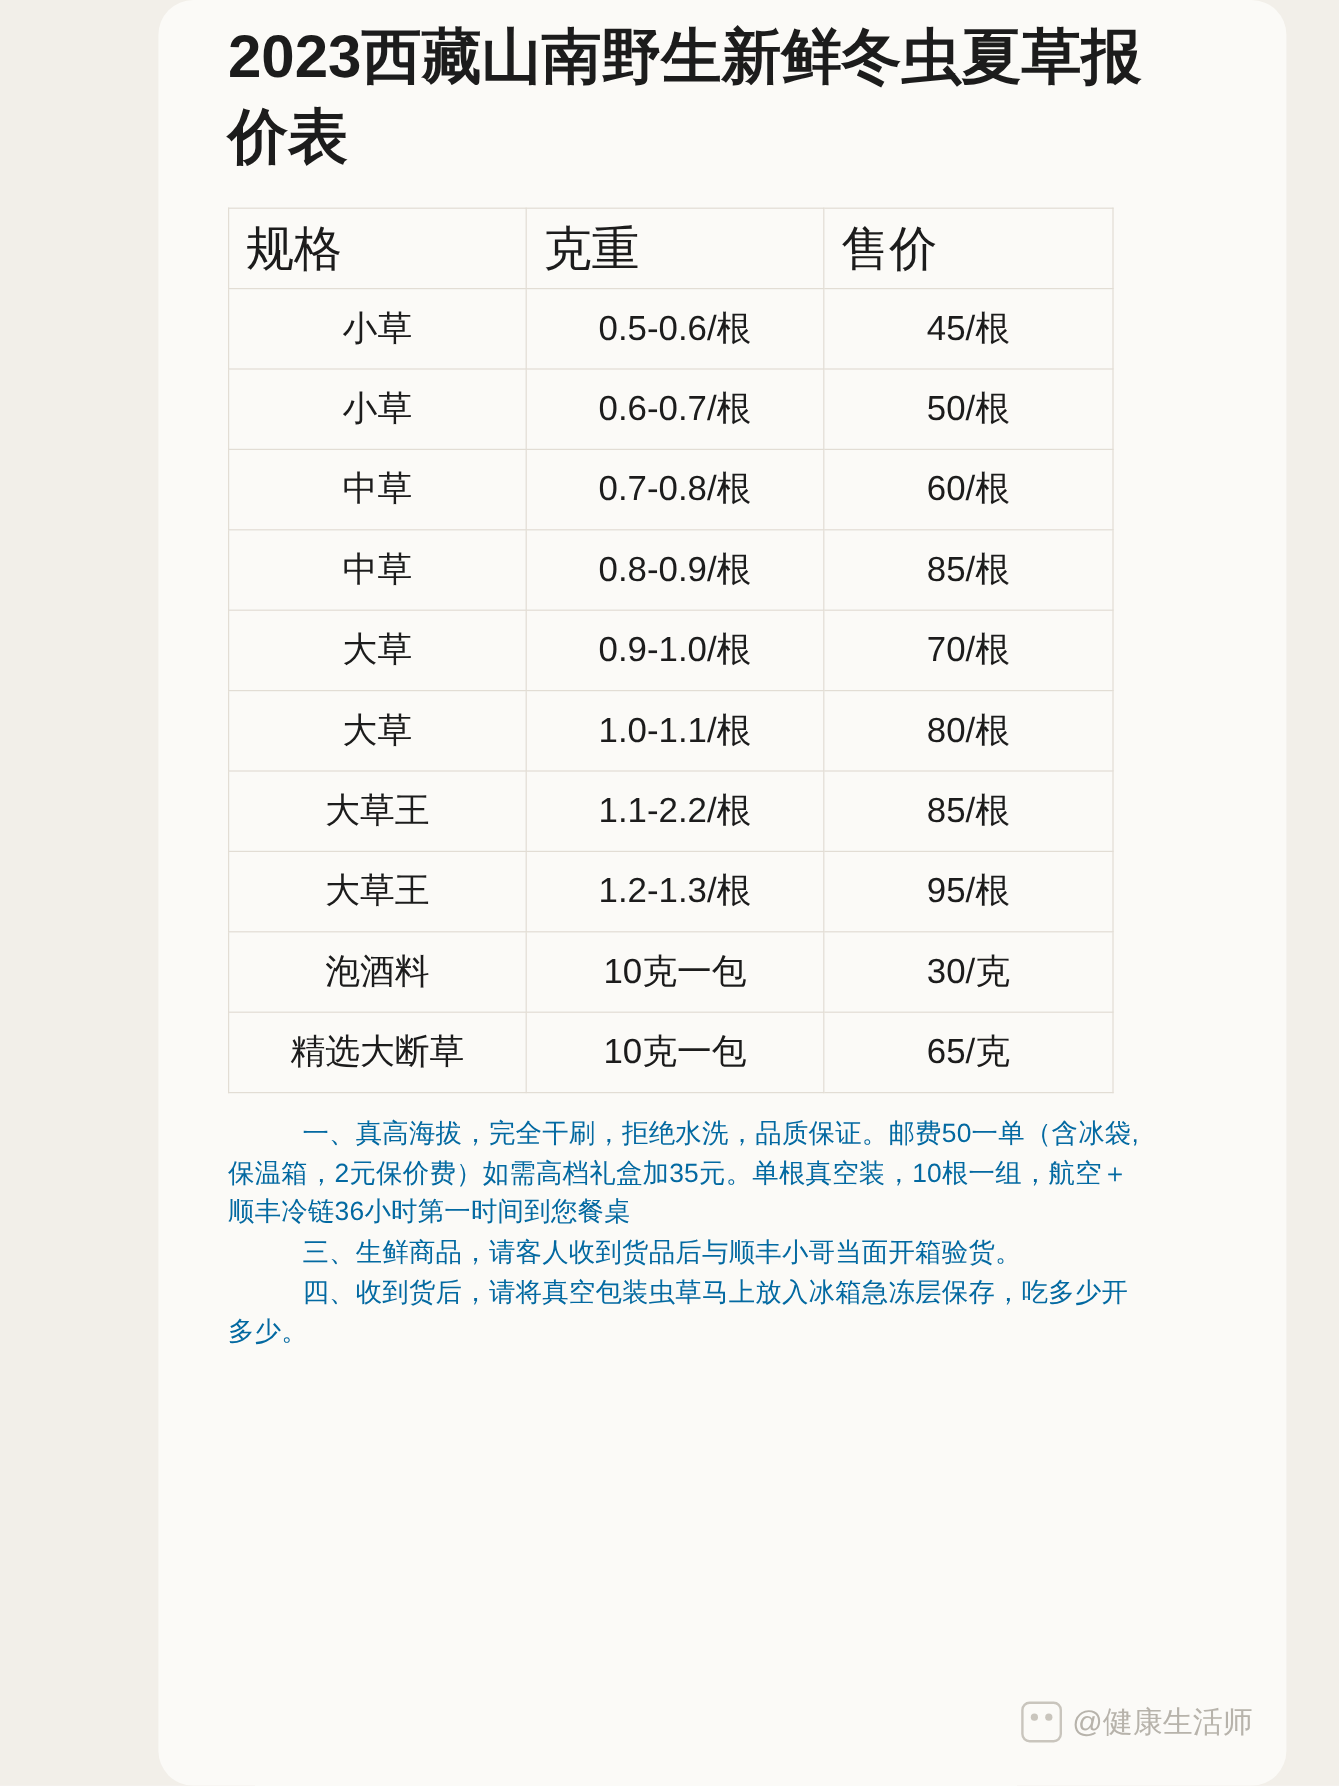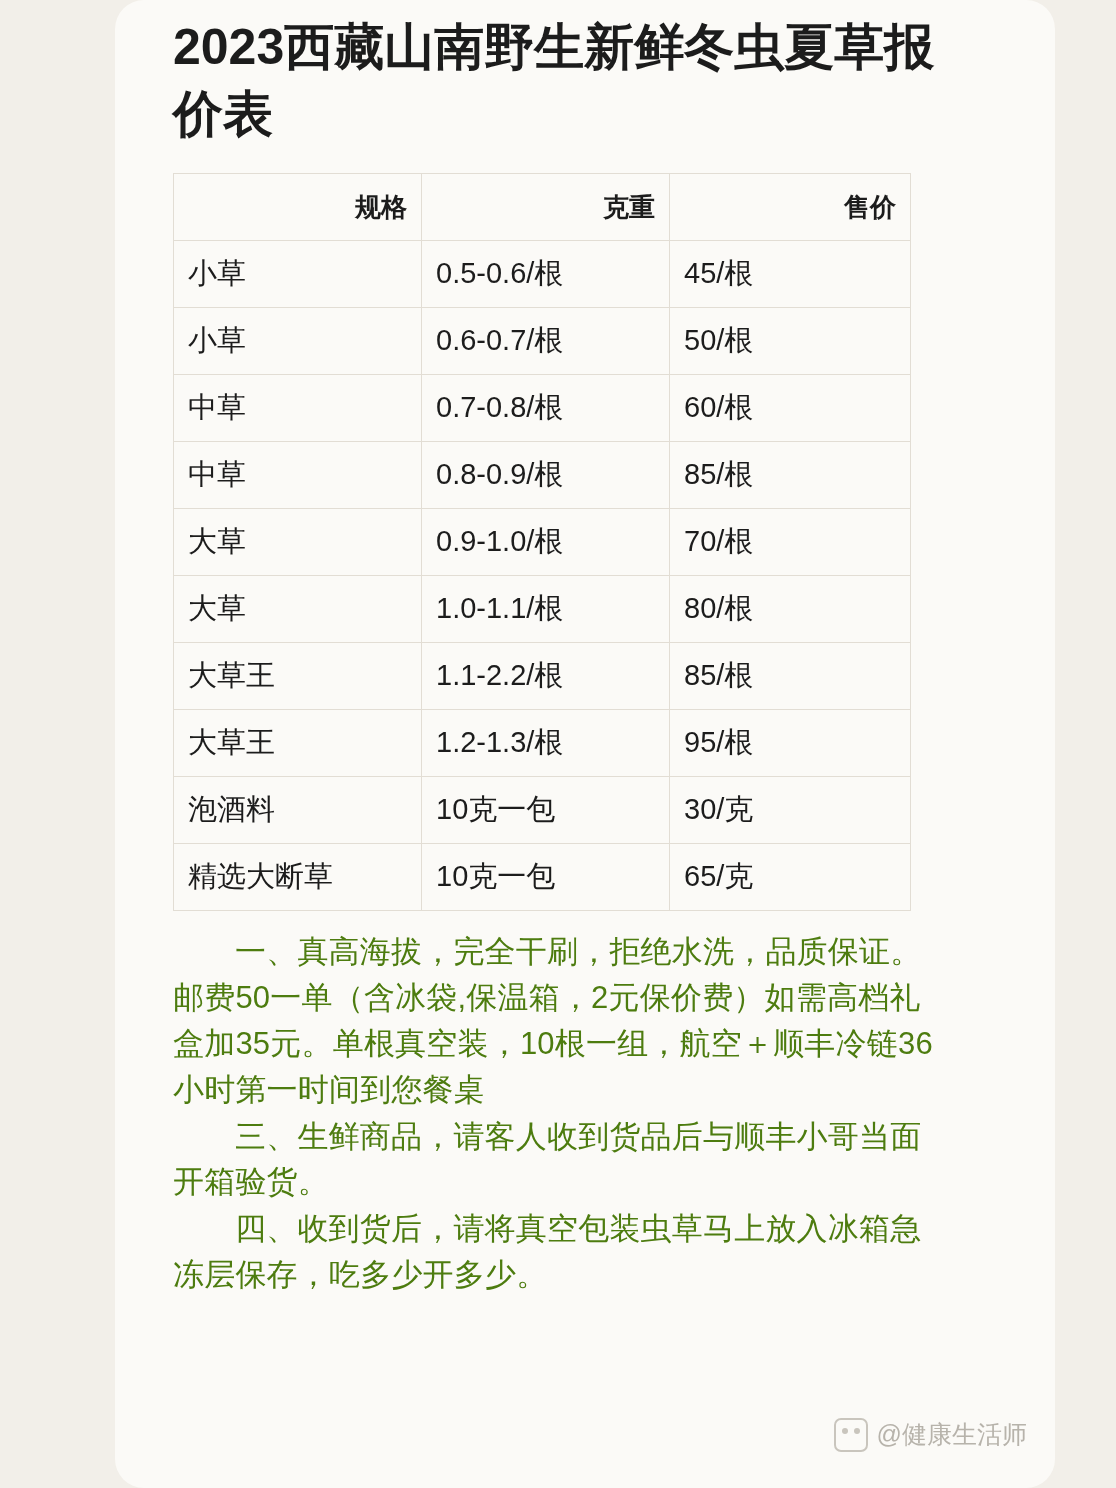--- a/index.html
+++ b/index.html
@@ -17,21 +17,21 @@
   .page {
     position: absolute;
     left: 0;
     top: 0;
     width: 1116px;
     height: 1488px;
     background: #f2efe9;
   }
   .sheet {
     position: absolute;
-    left: 115px;
+    left: 132px;
     top: 0;
     width: 940px;
     height: 1488px;
     background: #fbfaf7;
     border-radius: 29px;
   }
   .content {
     position: absolute;
     left: 58px;
     top: 0;
@@ -56,38 +56,38 @@
   table.price-table td {
     border: 1px solid #e2ddd4;
     height: 66px;
     font-size: 29px;
     color: #1c1c1c;
     font-weight: normal;
     padding: 0 14px;
     vertical-align: middle;
   }
   table.price-table th {
-    text-align: right;
-    font-weight: bold;
-    font-size: 26px;
+    text-align: left;
+    font-weight: normal;
+    font-size: 40px;
   }
   table.price-table td {
-    text-align: left;
+    text-align: center;
   }
   table.price-table col.c1 { width: 248px; }
   table.price-table col.c2 { width: 248px; }
   table.price-table col.c3 { width: 241px; }
   .notes {
     margin-top: 18px;
     width: 760px;
   }
   .note-p {
-    font-size: 31px;
+    font-size: 22px;
     line-height: 1.48;
-    color: #4d7c0f;
+    color: #0369a1;
     text-indent: 62px;
     margin: 0 0 1px 0;
     letter-spacing: 0.2px;
   }
   .watermark {
     position: absolute;
     right: 28px;
     bottom: 36px;
     display: flex;
     align-items: flex-start;

